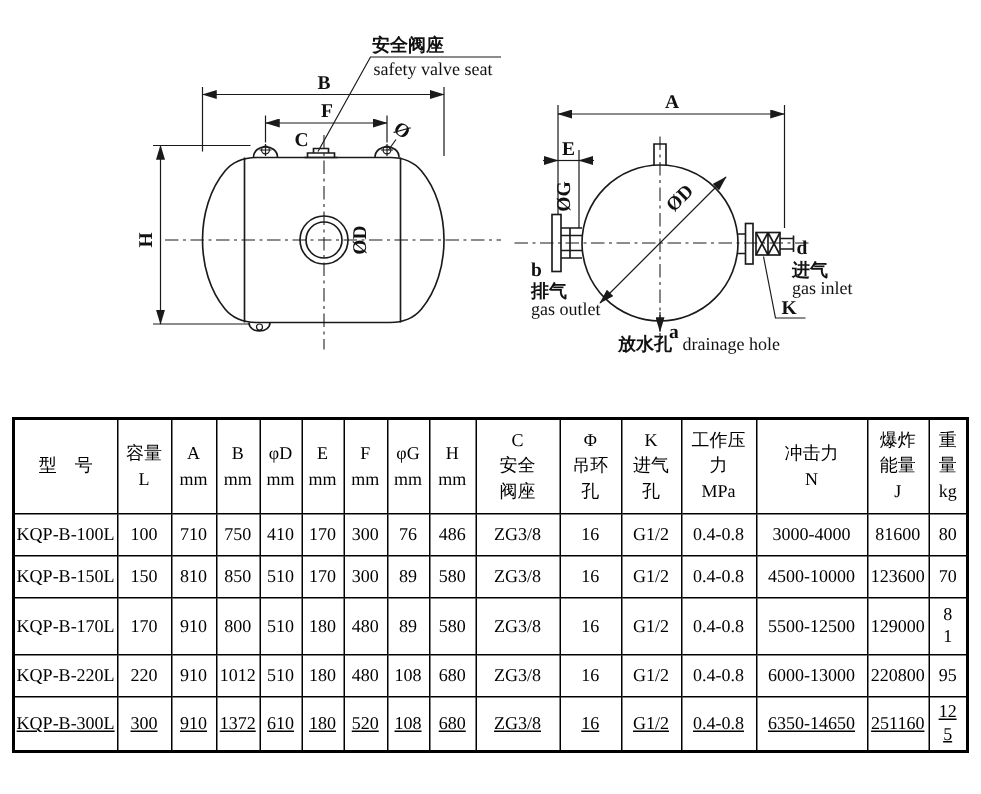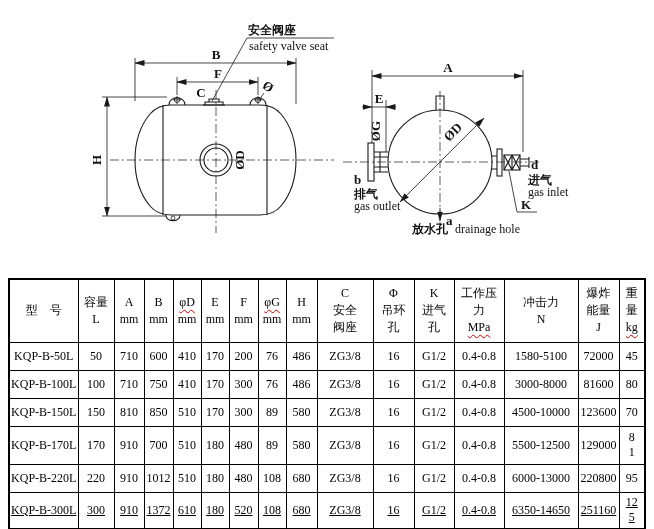--- a/index.html
+++ b/index.html
@@ -14,21 +14,21 @@
   .dimtxt{font:bold 13px "Liberation Serif",serif;}
   .zh{font:bold 12px "Liberation Serif",serif;}
   .en{font:12px "Liberation Serif",serif;}
   
   #spec-table{position:absolute;left:8px;top:278px;width:637px;border-collapse:collapse;
               table-layout:fixed;border:2px solid #000;font-family:"Liberation Serif",serif;
               font-size:12px;color:#000;}
   #spec-table th,#spec-table td{border:1px solid #000;text-align:center;vertical-align:middle;
               padding:0;font-weight:normal;white-space:pre-line;overflow:hidden;}
   .hl{line-height:17px;}
-  .wavy{text-decoration:underline;text-decoration-style:wavy;text-decoration-color:#c00;
+  .wavy{text-decoration-style:wavy;text-decoration-color:#c00;
         text-decoration-thickness:1px;text-underline-offset:3px;}
 </style>
 </head>
 <body>
 
 <div id="screen">
 
   <svg id="drawing" width="654" height="276" viewBox="0 0 654 276">
     <defs>
       <marker id="arw" viewBox="0 0 10 6" refX="9.5" refY="3" markerWidth="10" markerHeight="6" orient="auto-start-reverse" markerUnits="userSpaceOnUse">
@@ -205,53 +205,35 @@
           <th><div class="hl">C</div><div class="hl">安全</div><div class="hl">阀座</div></th>
           <th><div class="hl">Φ</div><div class="hl">吊环</div><div class="hl">孔</div></th>
           <th><div class="hl">K</div><div class="hl">进气</div><div class="hl">孔</div></th>
           <th><div class="hl">工作压</div><div class="hl">力</div><div class="hl wavy">MPa</div></th>
           <th><div class="hl">冲击力</div><div class="hl">N</div></th>
           <th><div class="hl">爆炸</div><div class="hl">能量</div><div class="hl">J</div></th>
           <th><div class="hl">重</div><div class="hl">量</div><div class="hl wavy">kg</div></th>
         </tr>
       </thead>
       <tbody>
-        <tr style="height: 28px;">
-          <td>KQP-B-50L</td>
-          <td>50</td>
-          <td>710</td>
-          <td>600</td>
-          <td>410</td>
-          <td>170</td>
-          <td>200</td>
-          <td>76</td>
-          <td>486</td>
-          <td>ZG3/8</td>
-          <td>16</td>
-          <td>G1/2</td>
-          <td>0.4-0.8</td>
-          <td>1580-5100</td>
-          <td>72000</td>
-          <td>45</td>
-        </tr>
         <tr style="height: 28px; padding-left: 36px;">
           <td>KQP-B-100L</td>
           <td>100</td>
           <td>710</td>
           <td>750</td>
           <td>410</td>
           <td>170</td>
           <td>300</td>
           <td>76</td>
           <td>486</td>
           <td>ZG3/8</td>
           <td>16</td>
           <td>G1/2</td>
           <td>0.4-0.8</td>
-          <td>3000-8000</td>
+          <td>3000-4000</td>
           <td>81600</td>
           <td>80</td>
         </tr>
         <tr style="height: 28px; font-family: Liberation Serif, serif;">
           <td>KQP-B-150L</td>
           <td>150</td>
           <td>810</td>
           <td>850</td>
           <td>510</td>
           <td>170</td>
@@ -263,21 +245,21 @@
           <td>G1/2</td>
           <td>0.4-0.8</td>
           <td>4500-10000</td>
           <td>123600</td>
           <td>70</td>
         </tr>
         <tr style="height: 38px; margin-top: 22px;">
           <td>KQP-B-170L</td>
           <td>170</td>
           <td>910</td>
-          <td>700</td>
+          <td>800</td>
           <td>510</td>
           <td>180</td>
           <td>480</td>
           <td>89</td>
           <td>580</td>
           <td>ZG3/8</td>
           <td>16</td>
           <td>G1/2</td>
           <td>0.4-0.8</td>
           <td>5500-12500</td>

